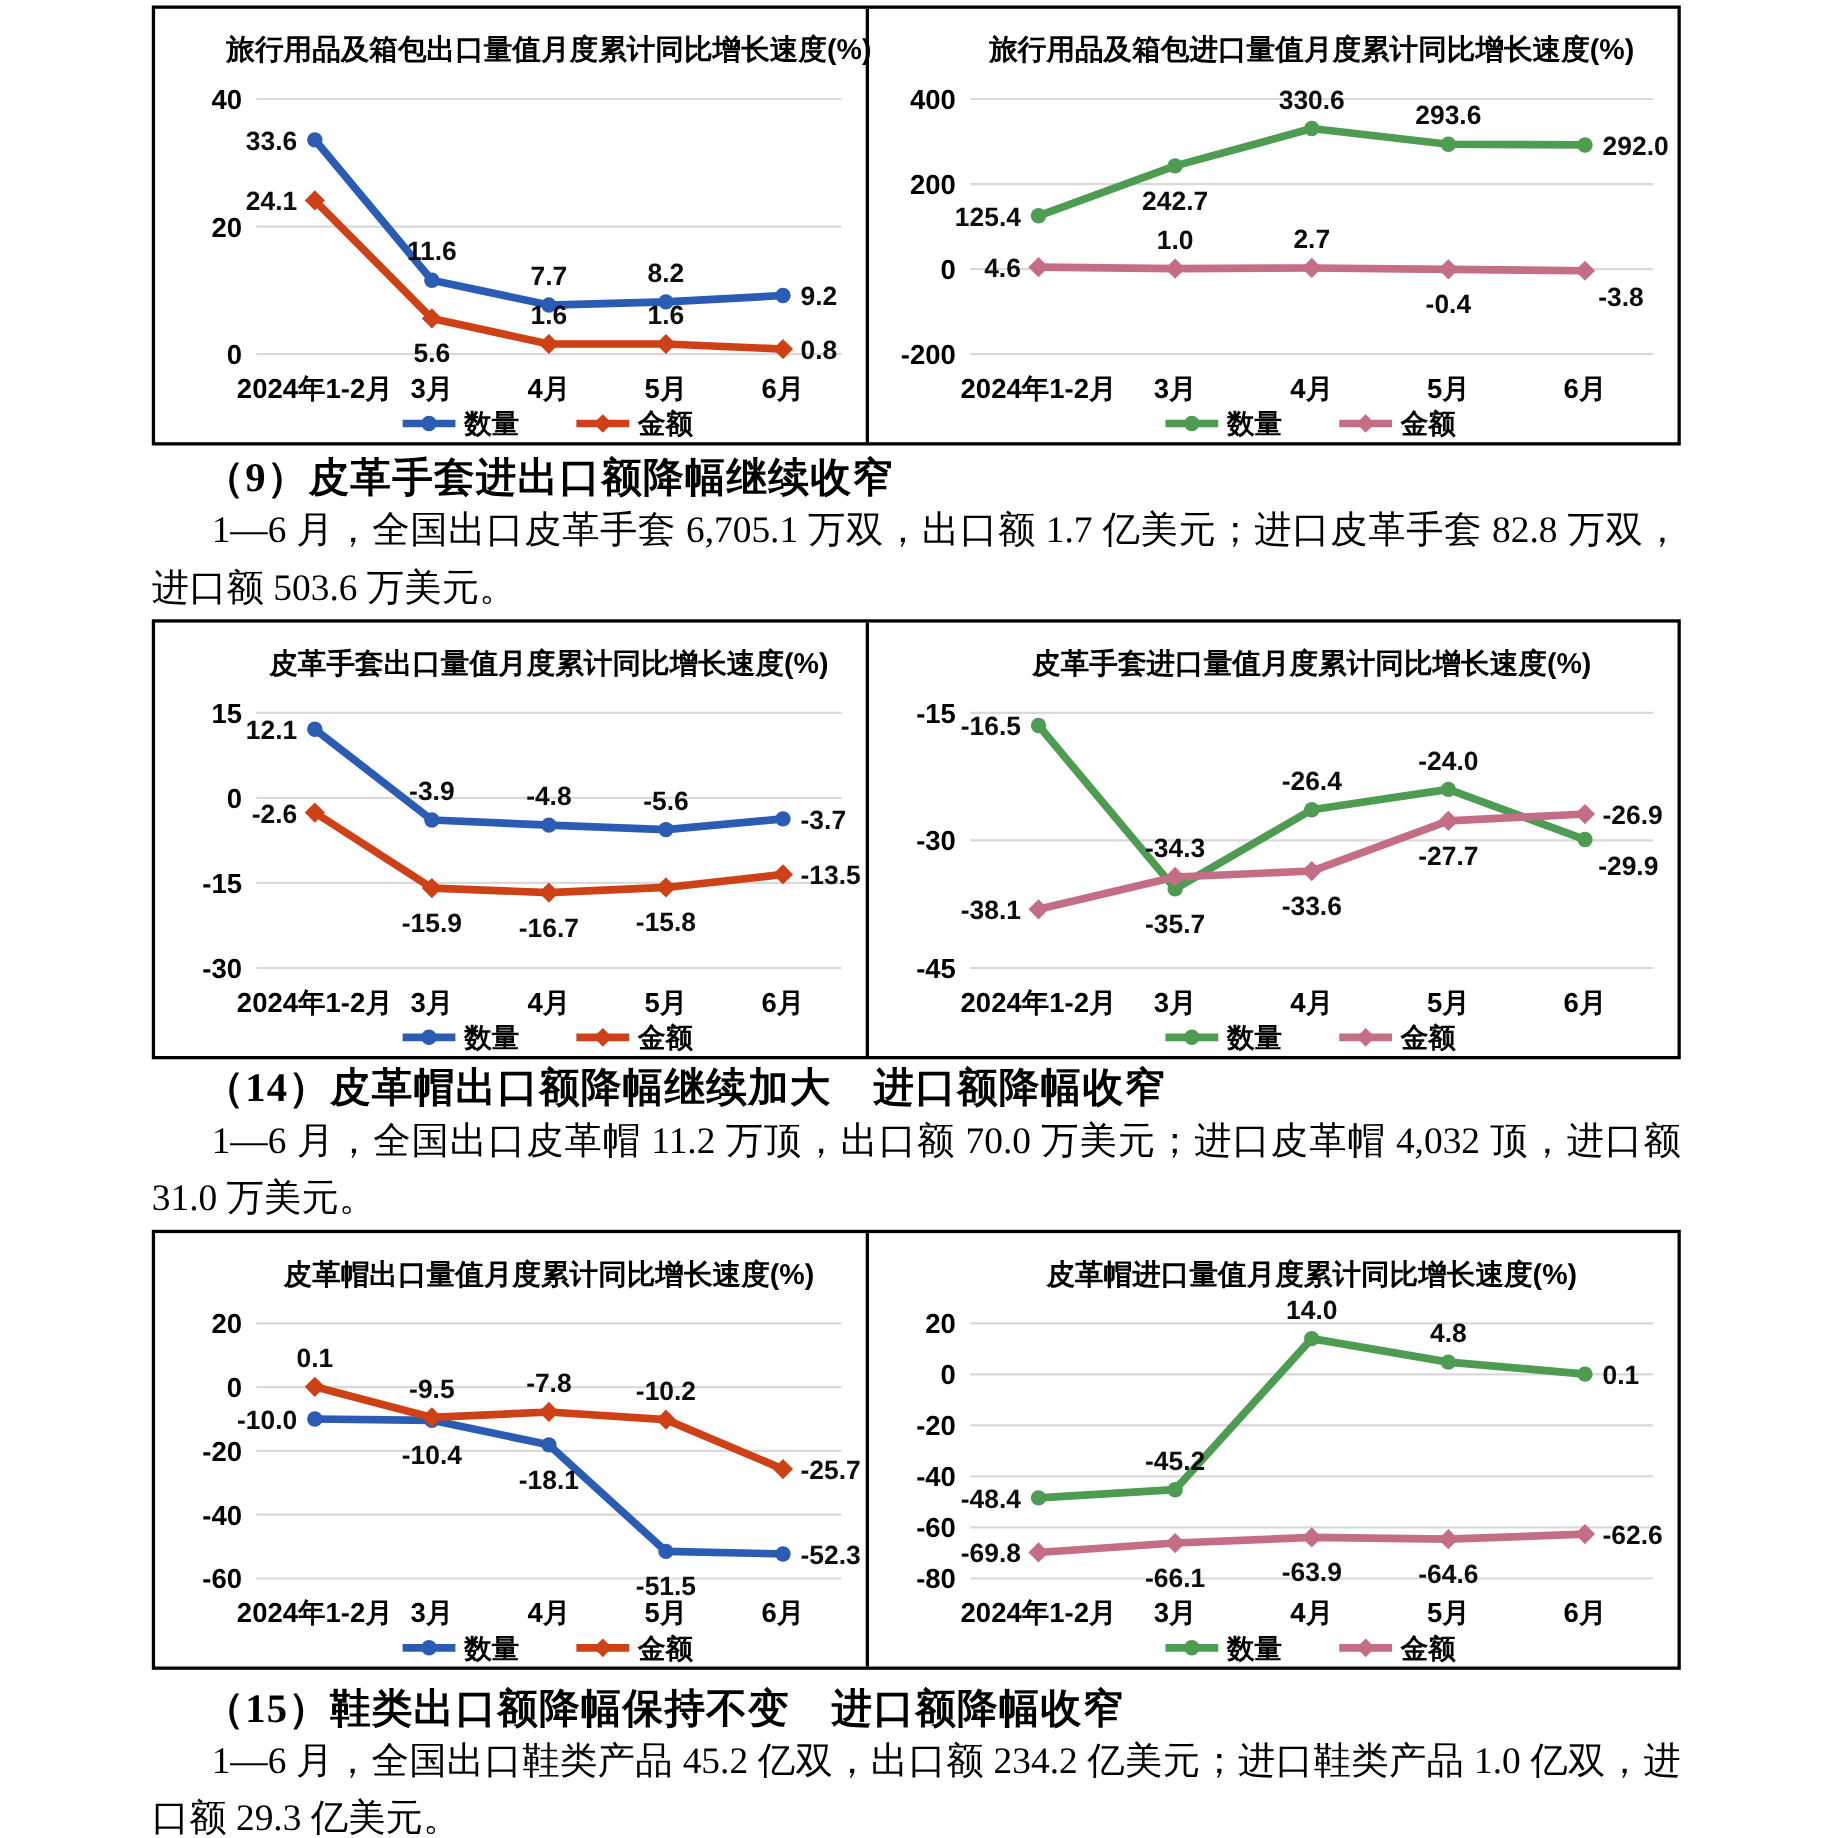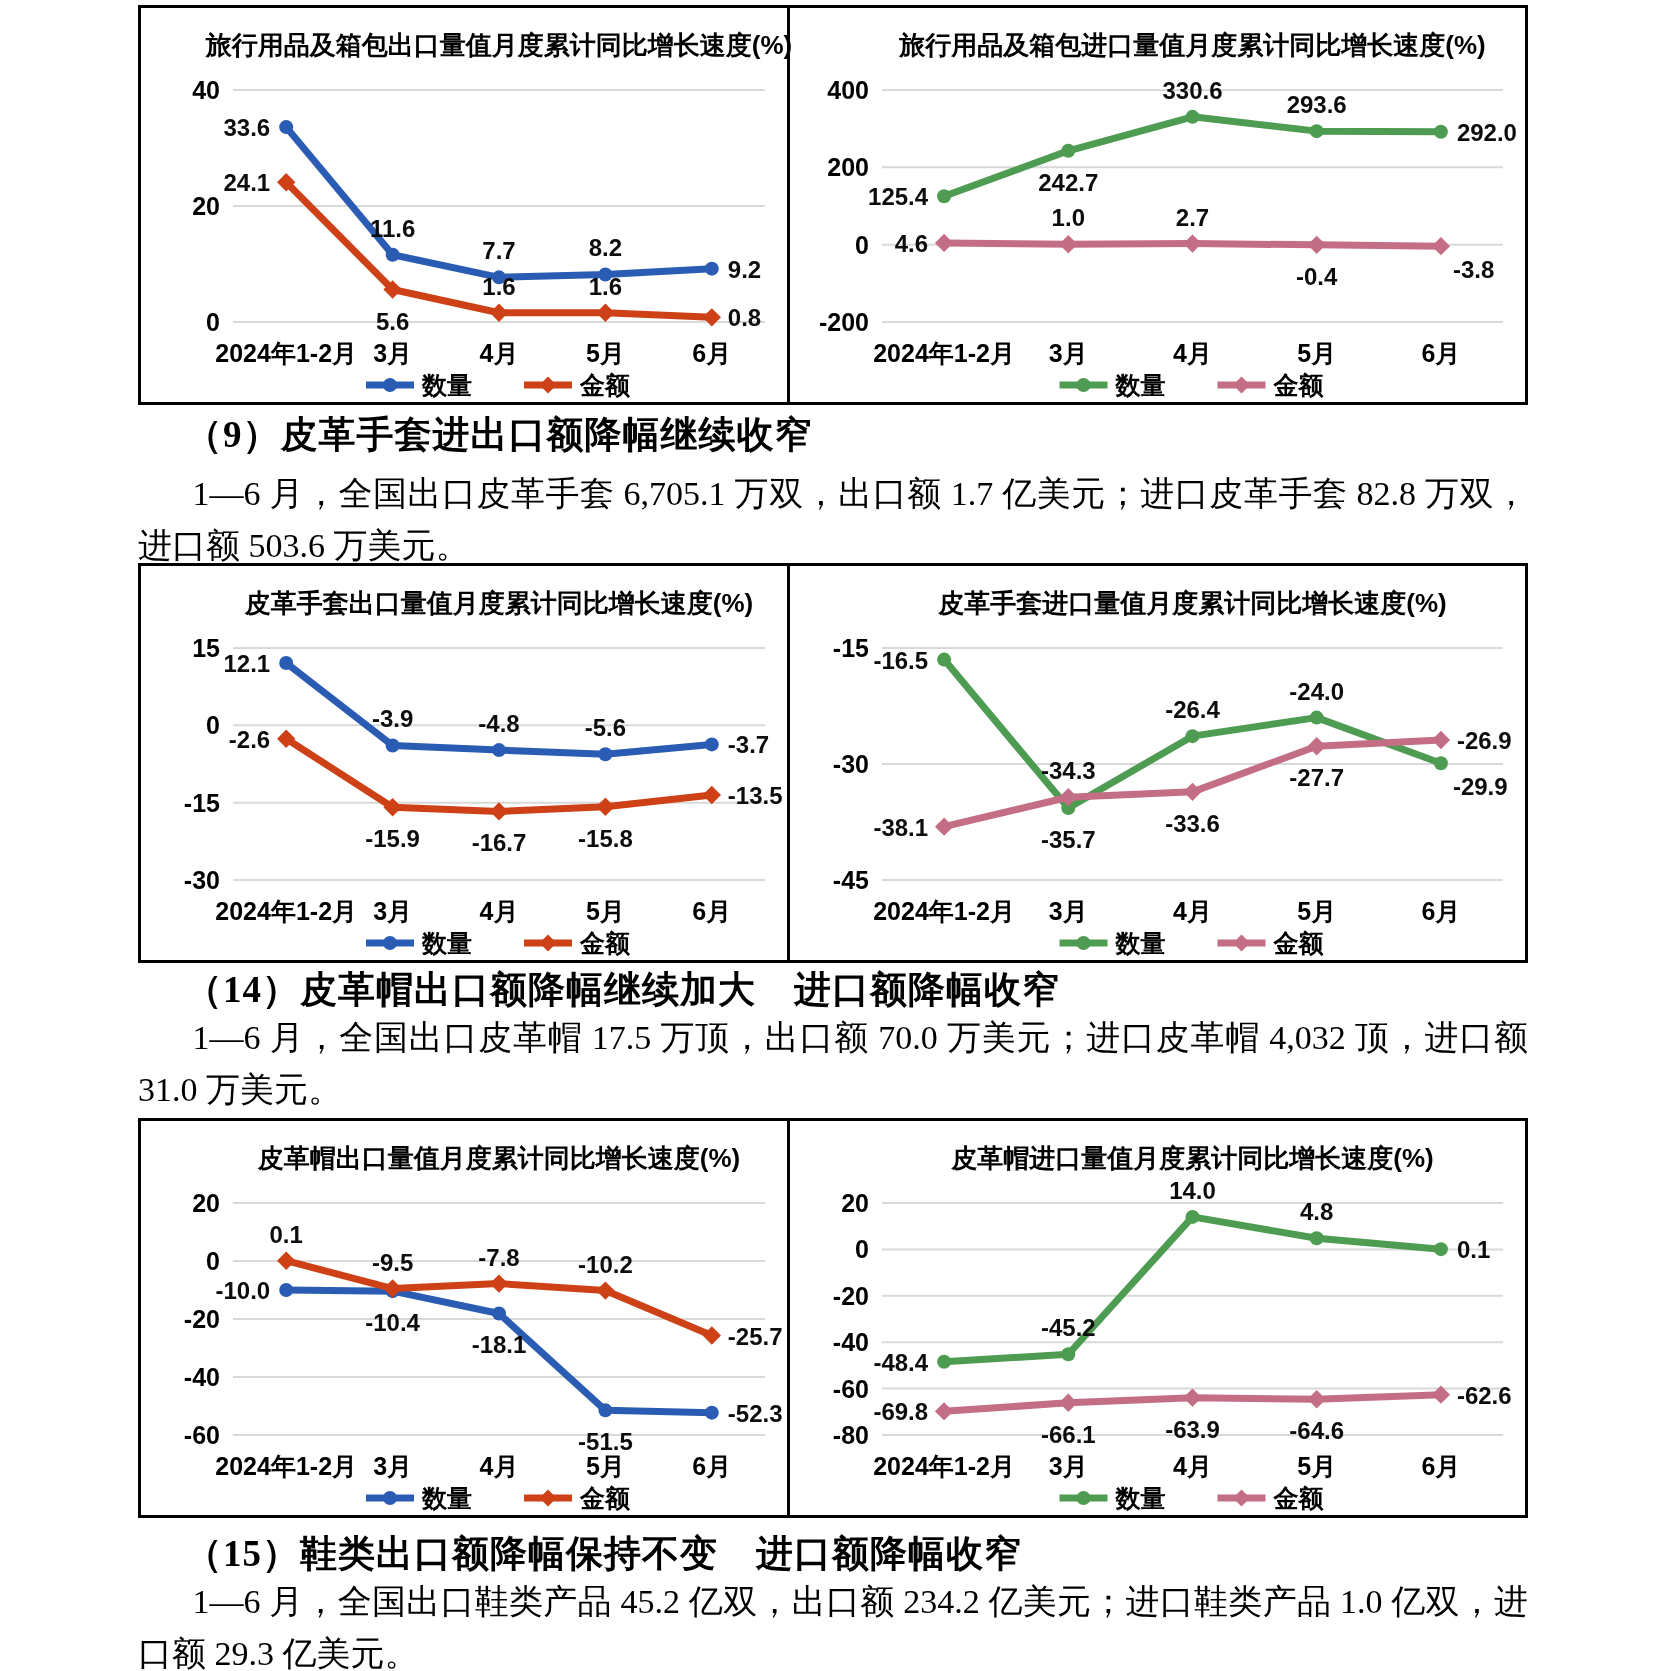--- a/index.html
+++ b/index.html
@@ -120,21 +120,21 @@
         <circle cx="293.5" cy="377" r="7" fill="#4E9B52"></circle>
         <text x="325.5" y="386" class="leg">数量</text>
         <line x1="427.5" y1="377" x2="475.5" y2="377" stroke="#C46E86" stroke-width="7"></line>
         <rect x="445.5" y="371" width="12" height="12" fill="#C46E86" transform="rotate(45 451.5 377)"></rect>
         <text x="483.5" y="386" class="leg">金额</text>
       </svg>
   </div>
 </div>
 
 <div class="sec-h" style="top:413px">（9）皮革手套进出口额降幅继续收窄</div>
-<div class="sec-p" style="top:468px">1—6 月，全国出口皮革手套 6,705.1 万双，出口额 1.7 亿美元；进口皮革手套 82.8 万双，进口额 503.6 万美元。</div>
+<div class="sec-p" style="top:457px">1—6 月，全国出口皮革手套 6,705.1 万双，出口额 1.7 亿美元；进口皮革手套 82.8 万双，进口额 503.6 万美元。</div>
 
 <div class="chart-row" style="top:563px">
   <div class="cell cell-left">
     <svg width="646" height="394">
         <line x1="92" y1="82" x2="624" y2="82" stroke="#D9D9D9" stroke-width="2"></line>
         <text x="79" y="91" class="tick" text-anchor="end">15</text>
         <line x1="92" y1="159.33333333333331" x2="624" y2="159.33333333333331" stroke="#D9D9D9" stroke-width="2"></line>
         <text x="79" y="168.33333333333331" class="tick" text-anchor="end">0</text>
         <line x1="92" y1="236.66666666666666" x2="624" y2="236.66666666666666" stroke="#D9D9D9" stroke-width="2"></line>
         <text x="79" y="245.66666666666666" class="tick" text-anchor="end">-15</text>
@@ -216,21 +216,21 @@
         <circle cx="293.5" cy="377" r="7" fill="#4E9B52"></circle>
         <text x="325.5" y="386" class="leg">数量</text>
         <line x1="427.5" y1="377" x2="475.5" y2="377" stroke="#C46E86" stroke-width="7"></line>
         <rect x="445.5" y="371" width="12" height="12" fill="#C46E86" transform="rotate(45 451.5 377)"></rect>
         <text x="483.5" y="386" class="leg">金额</text>
       </svg>
   </div>
 </div>
 
 <div class="sec-h" style="top:968px">（14）皮革帽出口额降幅继续加大　进口额降幅收窄</div>
-<div class="sec-p" style="top:1012px">1—6 月，全国出口皮革帽 17.5 万顶，出口额 70.0 万美元；进口皮革帽 4,032 顶，进口额 31.0 万美元。</div>
+<div class="sec-p" style="top:1012px">1—6 月，全国出口皮革帽 11.2 万顶，出口额 70.0 万美元；进口皮革帽 4,032 顶，进口额 31.0 万美元。</div>
 
 <div class="chart-row" style="top:1118px">
   <div class="cell cell-left">
     <svg width="646" height="394">
         <line x1="92" y1="82" x2="624" y2="82" stroke="#D9D9D9" stroke-width="2"></line>
         <text x="79" y="91" class="tick" text-anchor="end">20</text>
         <line x1="92" y1="140" x2="624" y2="140" stroke="#D9D9D9" stroke-width="2"></line>
         <text x="79" y="149" class="tick" text-anchor="end">0</text>
         <line x1="92" y1="198" x2="624" y2="198" stroke="#D9D9D9" stroke-width="2"></line>
         <text x="79" y="207" class="tick" text-anchor="end">-20</text>

